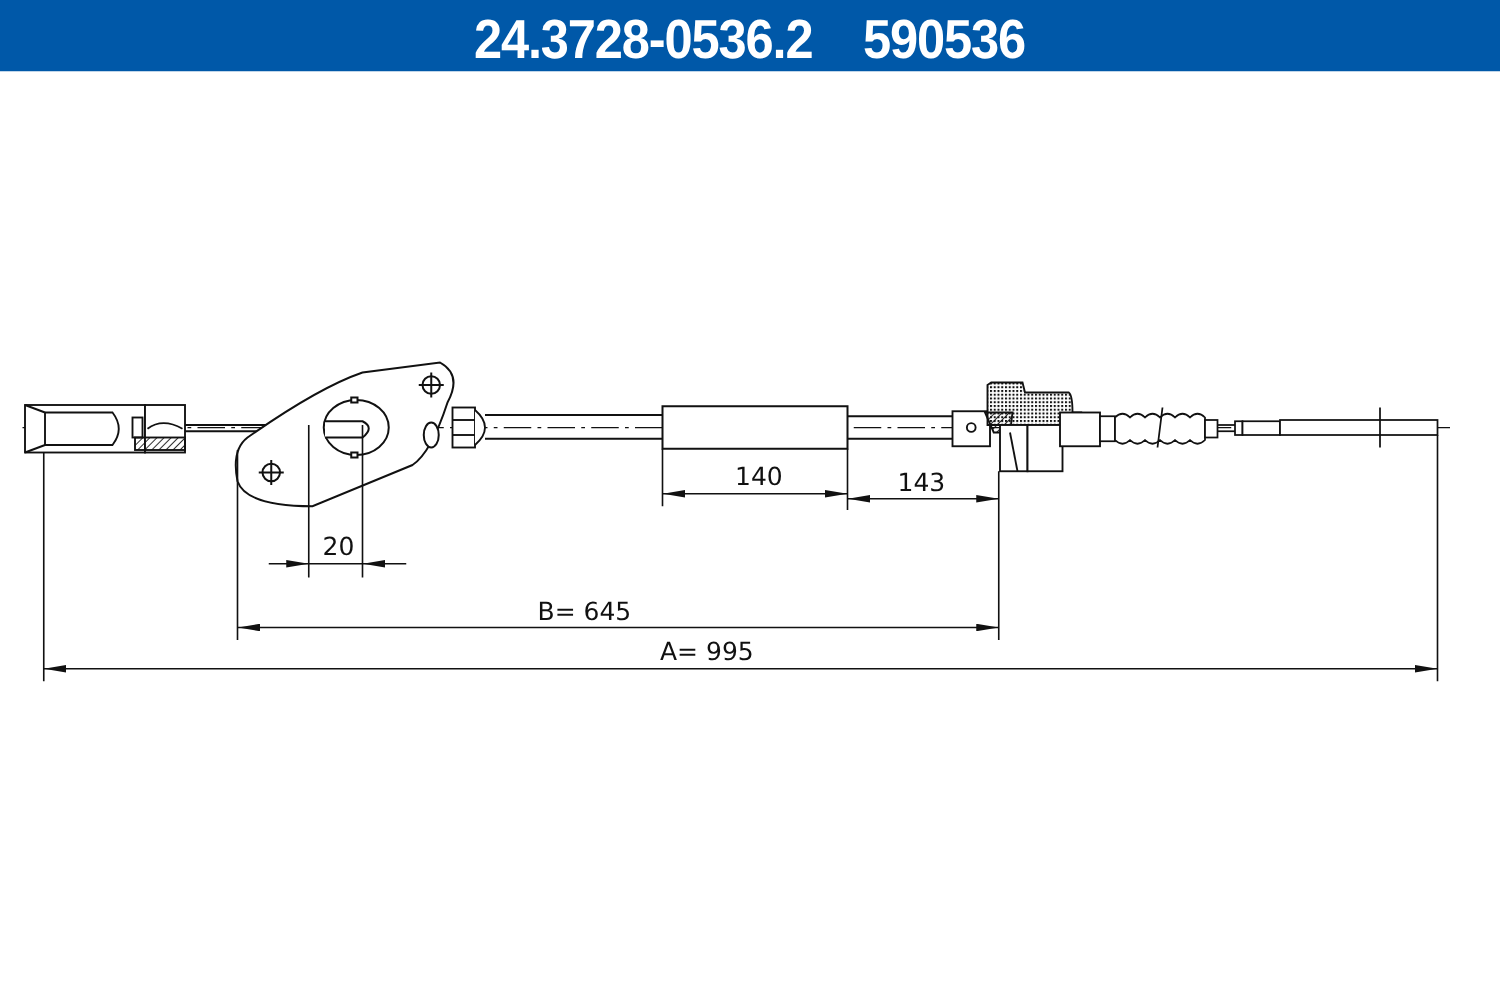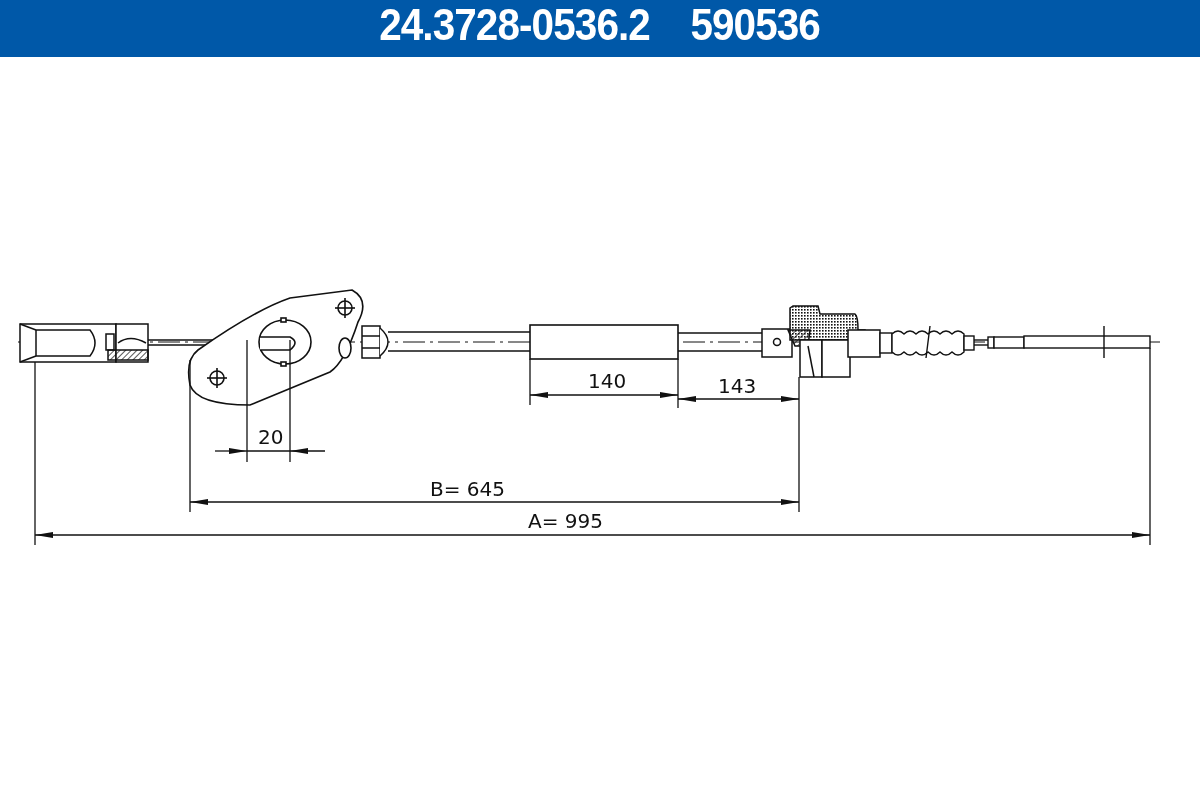--- a/index.html
+++ b/index.html
@@ -1,17 +1,17 @@
 <!DOCTYPE html>
 <html><head>
   <meta charset="utf-8">
   <style>
     html, body { margin: 0; padding: 0; background: #ffffff; }
     body { width: 1200px; height: 800px; position: relative; overflow: hidden; font-family: "Liberation Sans", sans-serif; }
-    .header { position: absolute; left: 0; top: 0; width: 1200px; height: 57px; background: #0058a8; display: flex; align-items: flex-start; justify-content: center; }
+    .header { position: absolute; left: 0; top: 0; width: 1200px; height: 57px; background: #0058a8; display: flex; align-items: flex-end; justify-content: center; }
     .header-inner { display: flex; gap: 44px; color: #ffffff; font-family: "Liberation Sans", sans-serif; font-weight: bold; font-size: 44px; letter-spacing: -1px; transform: scaleX(0.92); }
     .drawing { position: absolute; left: 0; top: 0; width: 1200px; height: 800px; }
     .dim-text { font-family: "DejaVu Sans", sans-serif; font-size: 20px; fill: #111; }
   </style>
 </head>
 <body>
 
 <div class="header">
   <div class="header-inner">
     <span>24.3728-0536.2</span>

